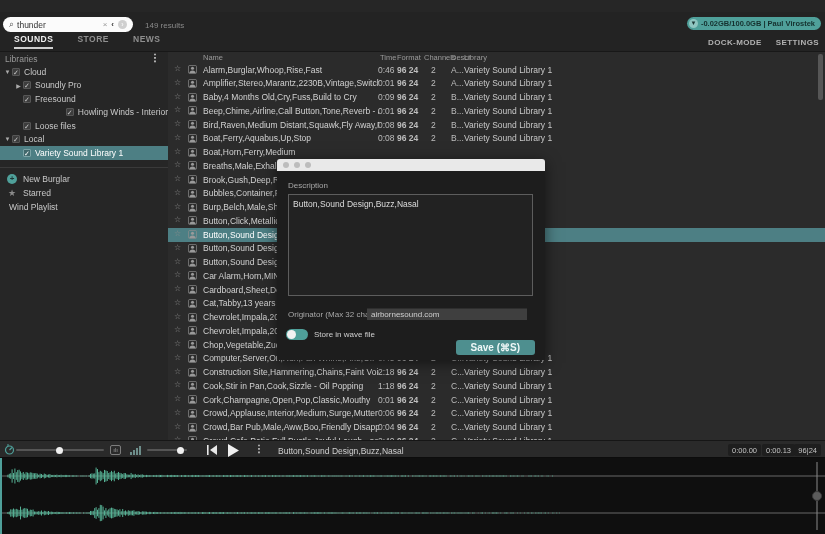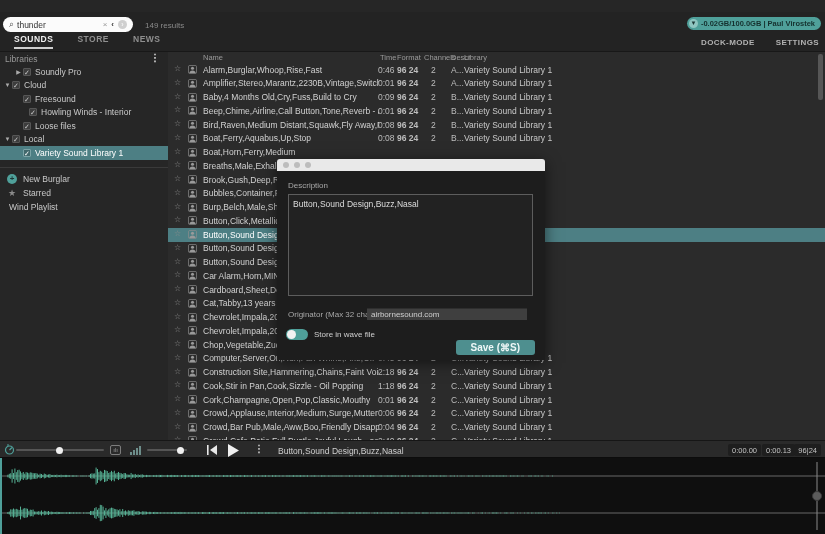--- a/index.html
+++ b/index.html
@@ -30,21 +30,21 @@
   .account-pill { position:absolute; right:4px; top:5px; height:13px; background:#4fa09a;
     border-radius:7px; display:flex; align-items:center; padding:0 6px 0 2px; }
   .acc-caret { width:9px; height:9px; background:#8fc6c1; border-radius:50%;
     font-size:6px; color:#1c3735; text-align:center; line-height:9px; margin-right:3px; }
   .acc-text { font-size:7.5px; font-weight:bold; color:#15302e; }
   .tabs { position:absolute; left:14px; bottom:2px; display:flex; gap:24px; }
   .tab { font-size:8.5px; font-weight:bold; letter-spacing:.5px; color:#8f8f8f;
     padding-bottom:3px; }
   .tab.active { color:#efefef; border-bottom:2px solid #cfcfcf; }
   .toplinks { position:absolute; right:6px; bottom:4px; display:flex; gap:14px; }
-  .toplink { font-size:8px; font-weight:bold; letter-spacing:.4px; color:#b2b2b2;margin-left:7px; }
+  .toplink { font-size:8px; font-weight:bold; letter-spacing:.4px; color:#b2b2b2; }
 
   
   .sidebar { position:absolute; left:0; top:52px; width:168px; height:388px; background:#262626; }
   .side-header { position:absolute; left:5px; top:2px; font-size:8.5px; color:#9a9a9a; }
   .side-kebab { position:absolute; right:8px; top:0px; font-size:10px; color:#dcdcdc; font-weight:bold; }
   .tree { position:absolute; left:0; top:13px; width:168px; }
   .tree-item { height:13.5px; display:flex; align-items:center; font-size:8.5px; color:#c9c9c9; }
   .tree-item.selected { background:#4d7f84; color:#fff; }
   .t-arrow { width:9px; text-align:center; font-size:6px; color:#aaa; flex:none; }
   .t-cb { width:8px; height:8px; background:#3d3d3d; border:1px solid #565656; border-radius:1px;
@@ -146,36 +146,36 @@
     <div class="toplinks" id="toplinks">
         <div class="toplink">DOCK-MODE</div>
         <div class="toplink">SETTINGS</div>
       </div>
   </div>
 
   <div class="sidebar">
     <div class="side-header">Libraries</div>
     <div class="side-kebab">⋮</div>
     <div class="tree" id="tree">
+        <div class="tree-item" style="padding-left: 3px;">
+          <span class="t-arrow">▼</span>
+          <span class="t-cb">✓</span>
+          <span>Cloud</span>
+        </div>
         <div class="tree-item" style="padding-left: 14px;">
           <span class="t-arrow">▶</span>
           <span class="t-cb">✓</span>
           <span>Soundly Pro</span>
         </div>
-        <div class="tree-item" style="padding-left: 3px;">
-          <span class="t-arrow">▼</span>
-          <span class="t-cb">✓</span>
-          <span>Cloud</span>
-        </div>
         <div class="tree-item" style="padding-left: 14px;">
           <span class="t-arrow"></span>
           <span class="t-cb">✓</span>
           <span>Freesound</span>
         </div>
-        <div class="tree-item" style="padding-left: 20px;">
+        <div class="tree-item" style="padding-left: 20px; justify-content: flex-end;">
           <span class="t-arrow"></span>
           <span class="t-cb">✓</span>
           <span>Howling Winds - Interior</span>
         </div>
         <div class="tree-item" style="padding-left: 14px;">
           <span class="t-arrow"></span>
           <span class="t-cb">✓</span>
           <span>Loose files</span>
         </div>
         <div class="tree-item" style="padding-left: 3px;">

